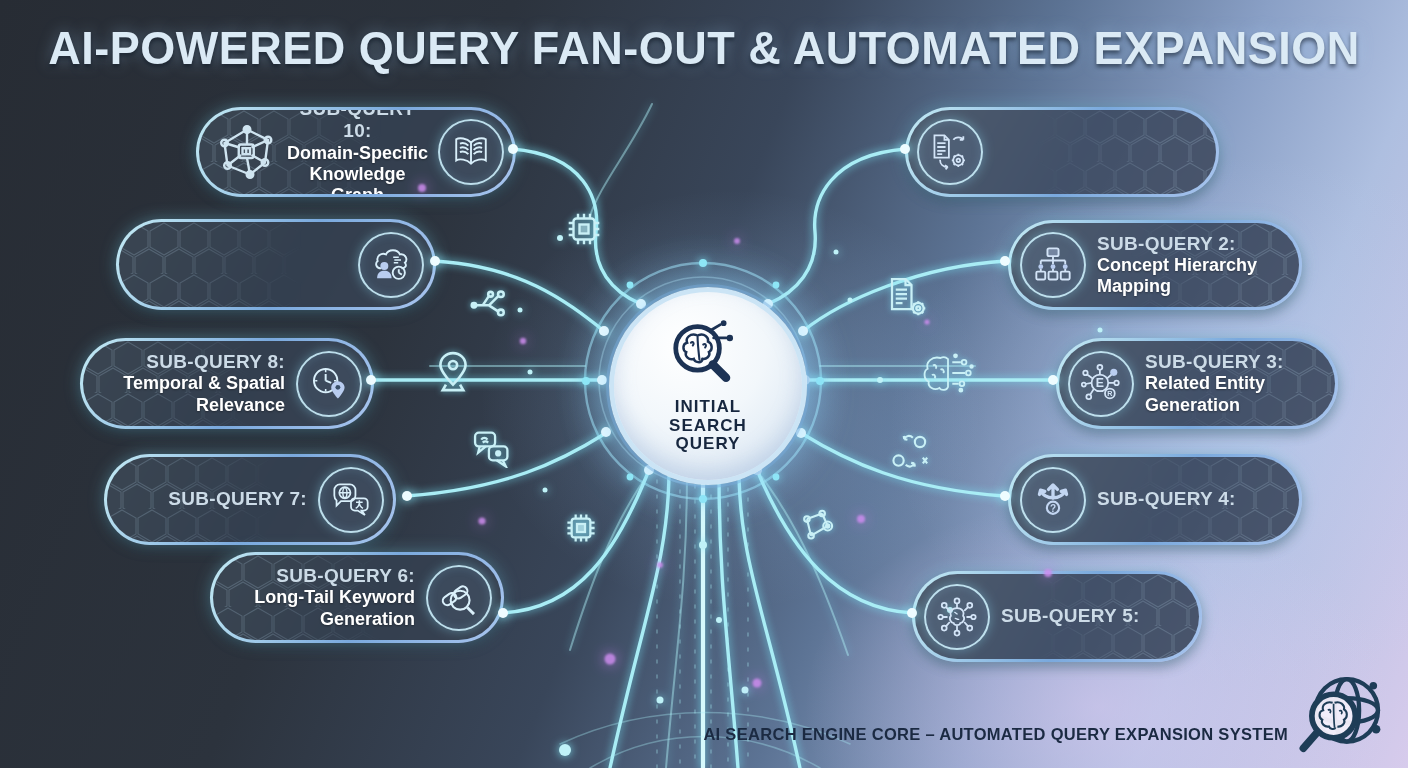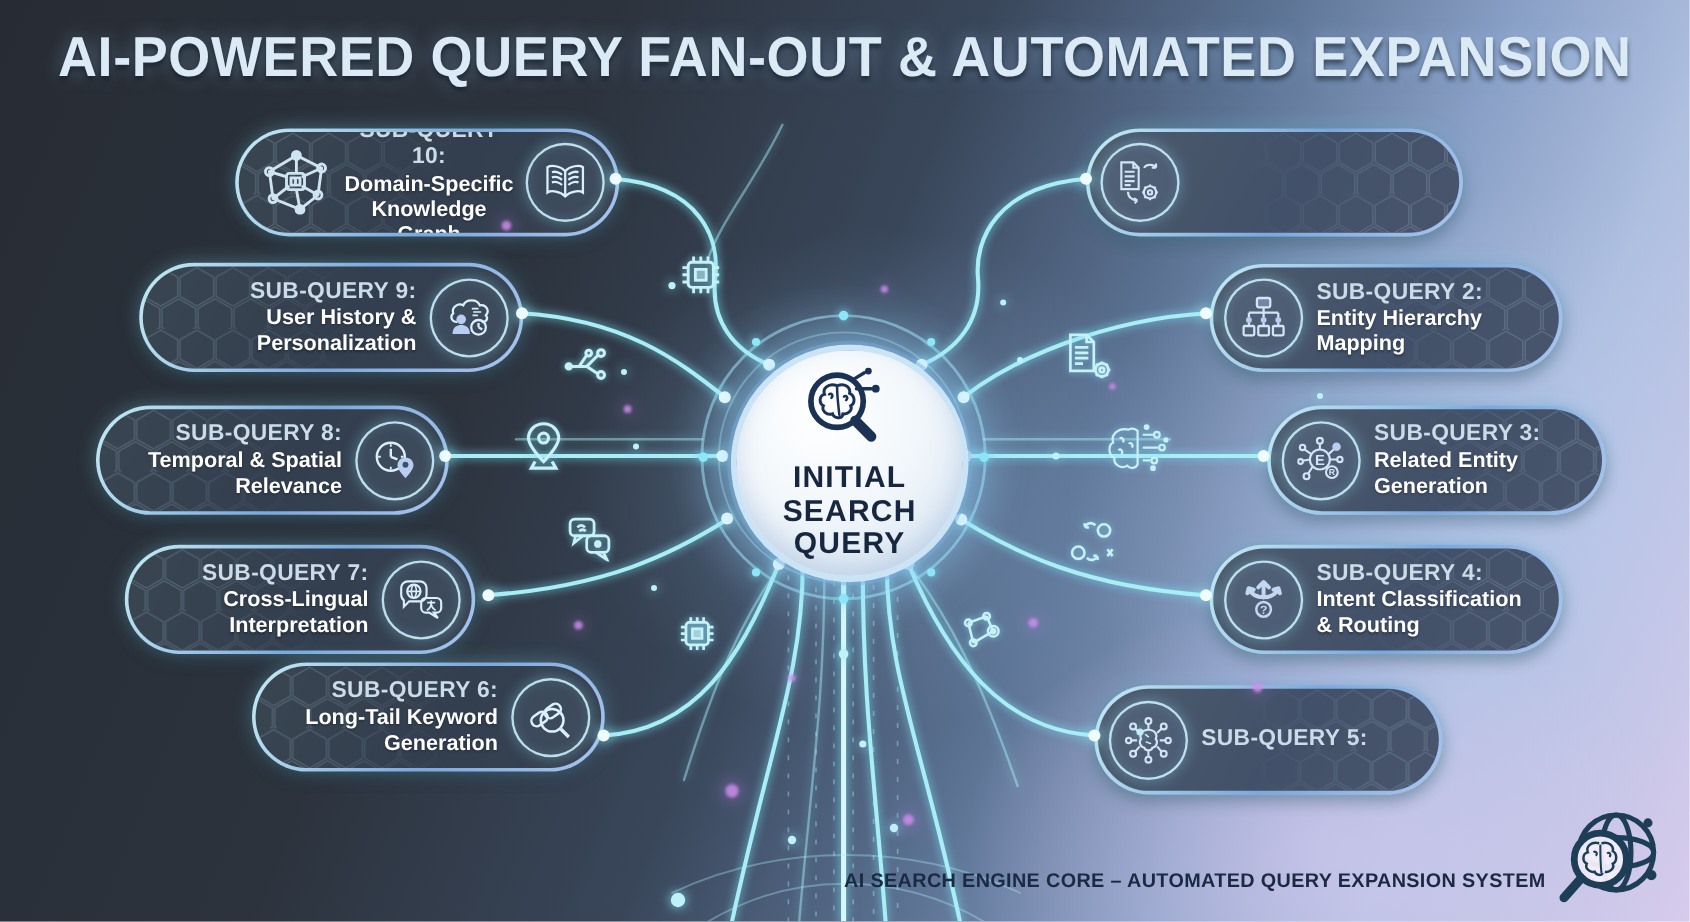--- a/index.html
+++ b/index.html
@@ -51,21 +51,21 @@
   
   .hub-glow{position:absolute;left:553px;top:231px;width:300px;height:300px;border-radius:50%;
     background:radial-gradient(circle, rgba(150,210,255,.40), rgba(150,210,255,0) 70%);}
   .hub{
     position:absolute;left:609px;top:287px;width:188px;height:188px;border-radius:50%;
     background:radial-gradient(circle at 38% 28%, #ffffff 0%, #f2f7fb 45%, #d2e1f0 100%);
     border:5px solid #cbe4f5;
     box-shadow:0 0 0 3px rgba(120,170,220,.45), 0 0 45px rgba(140,210,250,.85), inset 0 -10px 20px rgba(140,170,210,.35);
     display:flex;flex-direction:column;align-items:center;justify-content:center;z-index:5;
   }
-  .hub-title{color:#17273f;font-size:25px;font-weight:800;letter-spacing:1px;line-height:1.1;text-align:center;margin-top:2px;}
+  .hub-title{color:#17273f;font-size:17px;font-weight:800;letter-spacing:1px;line-height:1.1;text-align:center;margin-top:2px;}
   
   .netsvg{position:absolute;left:0;top:0;z-index:1;}
   .lines path{stroke:#a9edf5;stroke-width:3.4;fill:none;stroke-linecap:round;
     filter:drop-shadow(0 0 4px rgba(120,230,248,.9));}
   .lines path.soft{stroke-width:2;opacity:.5;}
   .lines path.faint{stroke-width:1.6;opacity:.35;filter:none;}
   .lines path.bright{stroke:#d6f9fc;stroke-width:4.2;}
   .lines path.dash{stroke-width:1.4;opacity:.4;stroke-dasharray:3 12;filter:none;}
   .ringdot{fill:#8ee9f6;filter:drop-shadow(0 0 4px rgba(120,230,248,.95));}
   .tipdot{fill:#eefcff;filter:drop-shadow(0 0 6px rgba(150,240,255,1));}
@@ -302,24 +302,20 @@
       </svg>
     </span>
   </div>
 </div>
 
 <div class="pill left" style="left:116px;top:219px;width:314px;height:85px">
   <div class="pill-inner">
     <svg class="hexbg">
         <rect width="100%" height="100%" fill="url(#hexpat)"></rect>
       </svg>
-    <div class="pill-text">
-      <div class="pill-heading">SUB-QUERY 9:</div>
-      <div class="pill-label">User History &amp; Personalization</div>
-    </div>
     <span class="icon-circle">
       <svg width="40" height="40" viewBox="0 0 36 36" fill="none" stroke="currentColor" stroke-width="1.7">
         <path d="M9 21 C4.5 21 3.5 16.5 6 14.5 C4.5 10 9.5 6.5 13.5 8.5 C15.5 3.5 24 3.5 26 8.5 C31 7.5 33.5 13 30.5 16 C32.5 18.5 31 21 27.5 21"></path>
         <path d="M20 11 h5 M21 13.5 h6 M20.5 16 h4" stroke-width="1.3"></path>
         <circle cx="12" cy="19" r="3.6" fill="#b9cdf0" stroke="none"></circle>
         <path d="M5.5 30 C5.5 24.5 9 23.2 12 23.2 C15 23.2 18.5 24.5 18.5 30 Z" fill="#b9cdf0" stroke="none"></path>
         <circle cx="25" cy="25" r="5.5"></circle>
           <path d="M25 25 V21.8 M25 25 l2.8 1.6"></path>
       </svg>
     </span>
@@ -347,21 +343,20 @@
   </div>
 </div>
 
 <div class="pill left" style="left:104px;top:454px;width:286px;height:85px">
   <div class="pill-inner">
     <svg class="hexbg">
         <rect width="100%" height="100%" fill="url(#hexpat)"></rect>
       </svg>
     <div class="pill-text">
       <div class="pill-heading">SUB-QUERY 7:</div>
-      <div class="pill-label">Cross-Lingual Interpretation</div>
     </div>
     <span class="icon-circle">
       <svg width="40" height="40" viewBox="0 0 36 36" fill="none" stroke="currentColor" stroke-width="1.6">
         <path d="M3 9 C3 6.2 5.2 4 8 4 H17 C19.8 4 22 6.2 22 9 V14 C22 16.8 19.8 19 17 19 H9 L5 23 V18.3 C3.8 17.3 3 15.8 3 14 Z"></path>
         <circle cx="12.5" cy="11.5" r="5"></circle>
         <path d="M12.5 6.5 C15 8 15 15 12.5 16.5 M12.5 6.5 C10 8 10 15 12.5 16.5 M7.5 11.5 H17.5" stroke-width="1.2"></path>
         <path d="M18 20 C18 18 19.5 16.5 21.5 16.5 H29.5 C31.5 16.5 33 18 33 20 V24 C33 26 31.5 27.5 29.5 27.5 H27.5 L30.5 31.5 L24 27.5 H21.5 C19.5 27.5 18 26 18 24 Z"></path>
         <path d="M22.5 20 H28.5 M25.5 18.3 V20 M25.5 20 C25.5 22.6 24 24.6 22.2 25.6 M25.5 20 C25.5 22.6 27 24.6 28.8 25.6" stroke-width="1.3"></path>
       </svg>
     </span>
@@ -423,21 +418,21 @@
           <circle cx="18" cy="19.5" r="2.2" fill="#b9cdf0" stroke="none"></circle>
           <circle cx="29" cy="19.5" r="2.2" fill="#b9cdf0" stroke="none"></circle>
         <path d="M7 21.7 V24 M18 21.7 V24 M29 21.7 V24"></path>
         <rect x="3" y="24" width="8" height="7" rx="1"></rect>
           <rect x="14" y="24" width="8" height="7" rx="1"></rect>
           <rect x="25" y="24" width="8" height="7" rx="1"></rect>
       </svg>
     </span>
     <div class="pill-text">
       <div class="pill-heading">SUB-QUERY 2:</div>
-      <div class="pill-label">Entity Hierarchy Mapping</div>
+      <div class="pill-label">Concept Hierarchy Mapping</div>
     </div>
   </div>
 </div>
 
 <div class="pill right" style="left:1056px;top:338px;width:276px;height:85px">
   <div class="pill-inner">
     <svg class="hexbg">
         <rect width="100%" height="100%" fill="url(#hexpat)"></rect>
       </svg>
     <span class="icon-circle">
@@ -471,21 +466,20 @@
       <svg width="40" height="40" viewBox="0 0 36 36" fill="none" stroke="#c3d6f2" stroke-width="3" stroke-linecap="round" stroke-linejoin="round">
         <path d="M18 16 V5 M14 8.5 L18 4.5 L22 8.5"></path>
         <path d="M18 16 C13 16 9 14 6.8 9.5 M5.8 13 L6.8 9.2 L10.6 10.2"></path>
         <path d="M18 16 C23 16 27 14 29.2 9.5 M25.4 10.2 L29.2 9.2 L30.2 13"></path>
         <circle cx="18" cy="25" r="5.5" stroke-width="1.9"></circle>
         <text x="18" y="28.6" font-size="9" font-weight="bold" fill="#c3d6f2" stroke="none" text-anchor="middle" font-family="Liberation Sans, sans-serif">?</text>
       </svg>
     </span>
     <div class="pill-text">
       <div class="pill-heading">SUB-QUERY 4:</div>
-      <div class="pill-label">Intent Classification &amp; Routing</div>
     </div>
   </div>
 </div>
 
 <div class="pill right" style="left:912px;top:571px;width:284px;height:85px">
   <div class="pill-inner">
     <svg class="hexbg">
         <rect width="100%" height="100%" fill="url(#hexpat)"></rect>
       </svg>
     <span class="icon-circle">

